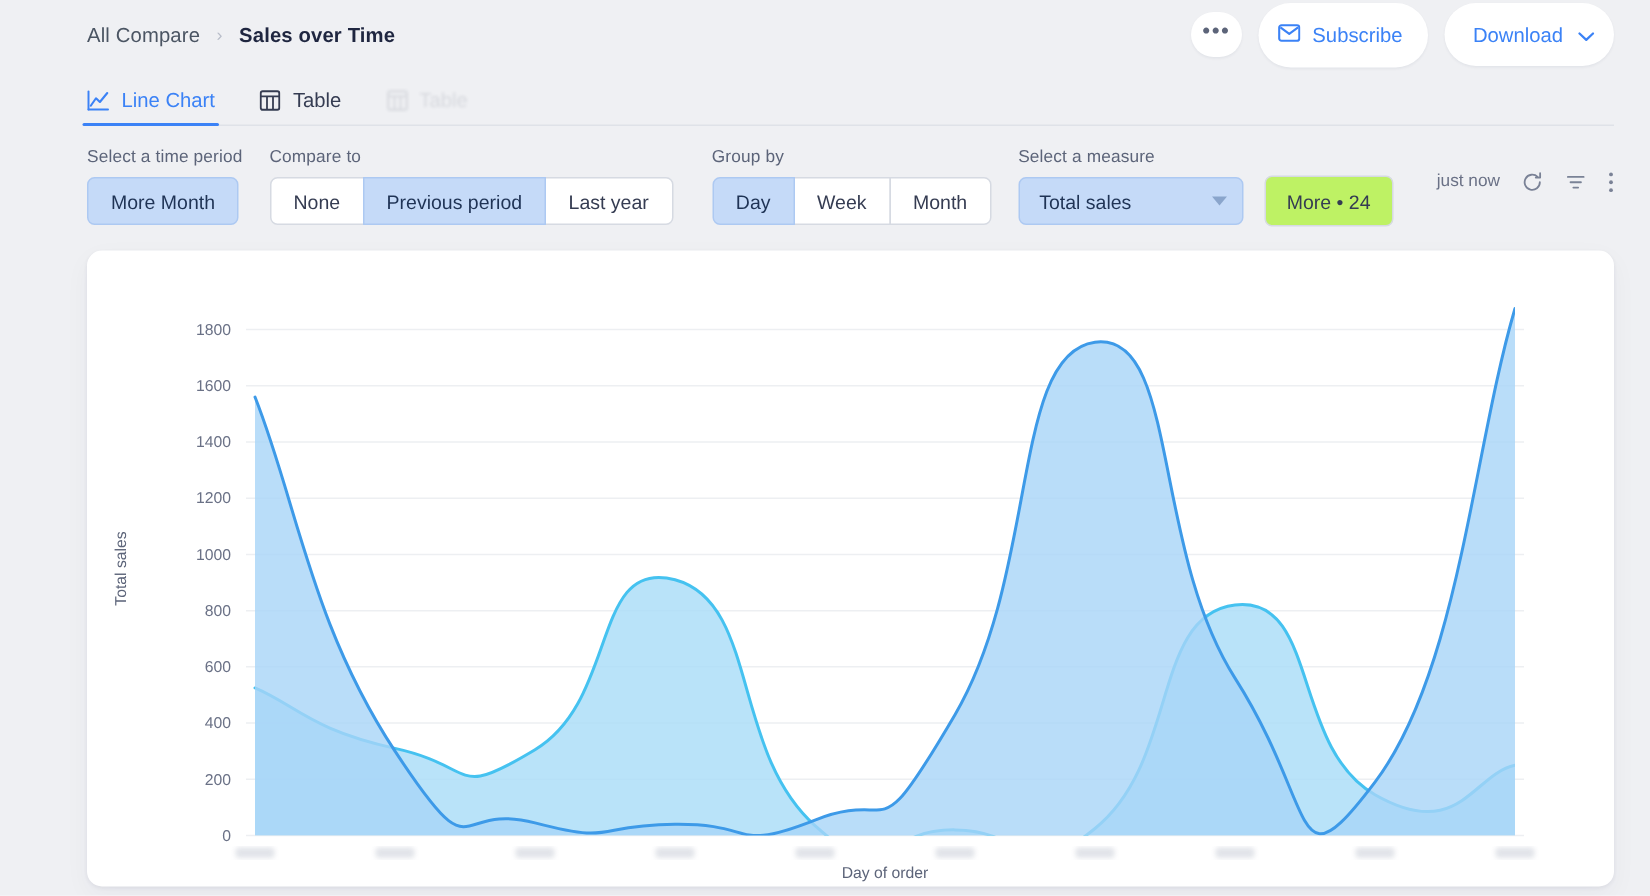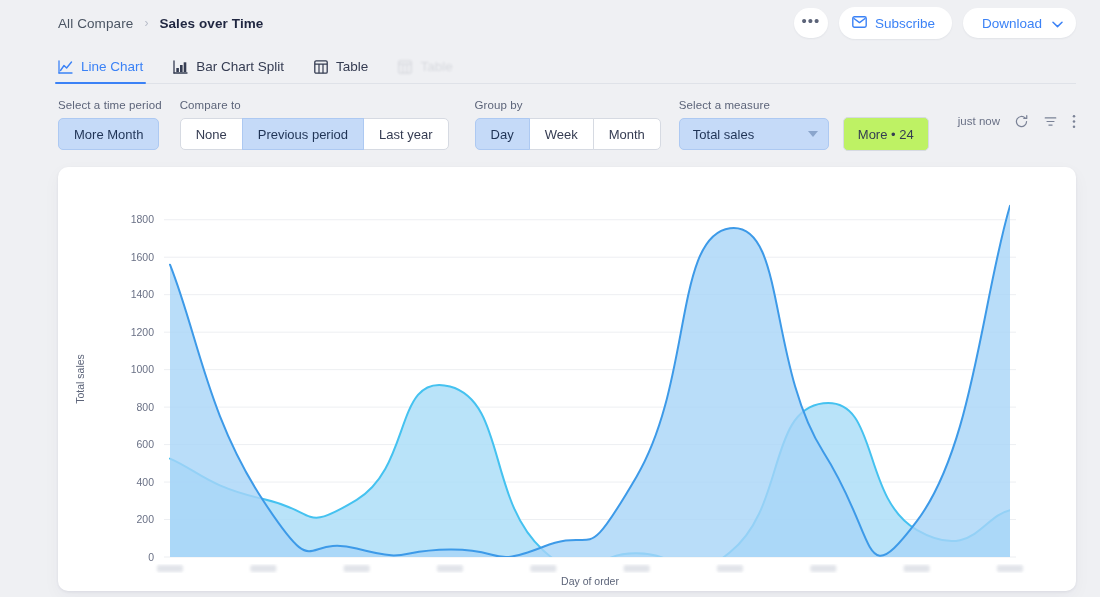--- a/index.html
+++ b/index.html
@@ -26,22 +26,22 @@
   .bc-current { font-size: 13.5px; color: #1f2640; font-weight: 600; letter-spacing: .1px; }
 
   .topbar-actions { margin-left: auto; display: flex; align-items: center; gap: 11px; }
   .pill {
     background: #ffffff; border-radius: 999px;
     display: flex; align-items: center; justify-content: center;
     color: #3b82f6; cursor: pointer;
     box-shadow: 0 1px 2px rgba(20,30,60,.06);
   }
   .pill-dots { width: 34px; height: 30px; letter-spacing: 1px; font-size: 15px; color: #5c6479; padding-bottom:5px;}
-  .pill-sub { height: 32px; padding: 0 17px 0 13px; gap: 8px; font-size: 13.5px; font-weight: 500; }
-  .pill-dl  { height: 30px; padding: 0 13px 0 19px; gap: 10px; font-size: 13.5px; font-weight: 500; min-width: 105px;}
+  .pill-sub { height: 43px; padding: 0 17px 0 13px; gap: 8px; font-size: 13.5px; font-weight: 500; }
+  .pill-dl  { height: 42px; padding: 0 13px 0 19px; gap: 10px; font-size: 13.5px; font-weight: 500; min-width: 105px;}
 
   
   .tabs-wrap { background:#eff0f3; padding: 0 24px 0 58px; }
   .tabs { display:flex; align-items:flex-end; gap: 30px; height: 38px; border-bottom: 1px solid #dfe2e8; position: relative;}
   .tab {
     display:flex; align-items:flex-end; gap:8px;
     font-size:13.5px; color:#353c52; padding-bottom:9px; cursor:pointer; position:relative;
   }
   .tab.active { color:#3b82f6; font-weight:500;}
   .tab.active::after {
@@ -135,32 +135,20 @@
       <span>
         <svg width="15" height="14" viewBox="0 0 15 14">
             <path d="M1 13V1" stroke="#3b82f6" stroke-width="1.3" stroke-linecap="round"></path>
             <path d="M1 13h13" stroke="#3b82f6" stroke-width="1.3" stroke-linecap="round"></path>
             <path d="M2.5 10.5 L6 5.5 L8.6 8 L13.5 2" fill="none" stroke="#3b82f6" stroke-width="1.4" stroke-linecap="round" stroke-linejoin="round"></path>
           </svg>
       </span>
       <span>Line Chart</span>
     </div>
 
-    <div class="tab">
-      <span>
-        <svg width="15" height="14" viewBox="0 0 15 14">
-            <path d="M1 13V1" stroke="#353c52" stroke-width="1.3" stroke-linecap="round"></path>
-            <path d="M1 13h13" stroke="#353c52" stroke-width="1.3" stroke-linecap="round"></path>
-            <rect x="3.3" y="8" width="2.6" height="4" fill="#353c52"></rect>
-            <rect x="7" y="5" width="2.6" height="7" fill="#353c52"></rect>
-            <rect x="10.7" y="2.3" width="2.6" height="9.7" fill="#353c52"></rect>
-          </svg>
-      </span>
-      <span>Bar Chart Split</span>
-    </div>
 
     <div class="tab">
       <span>
         <svg width="14" height="14" viewBox="0 0 14 14">
             <rect x=".8" y=".8" width="12.4" height="12.4" rx="1.3" fill="none" stroke="#353c52" stroke-width="1.3"></rect>
             <path d="M.8 4.2h12.4M5 4.2V13.2M9 4.2V13.2" stroke="#353c52" stroke-width="1.2"></path>
           </svg>
       </span>
       <span>Table</span>
     </div>

